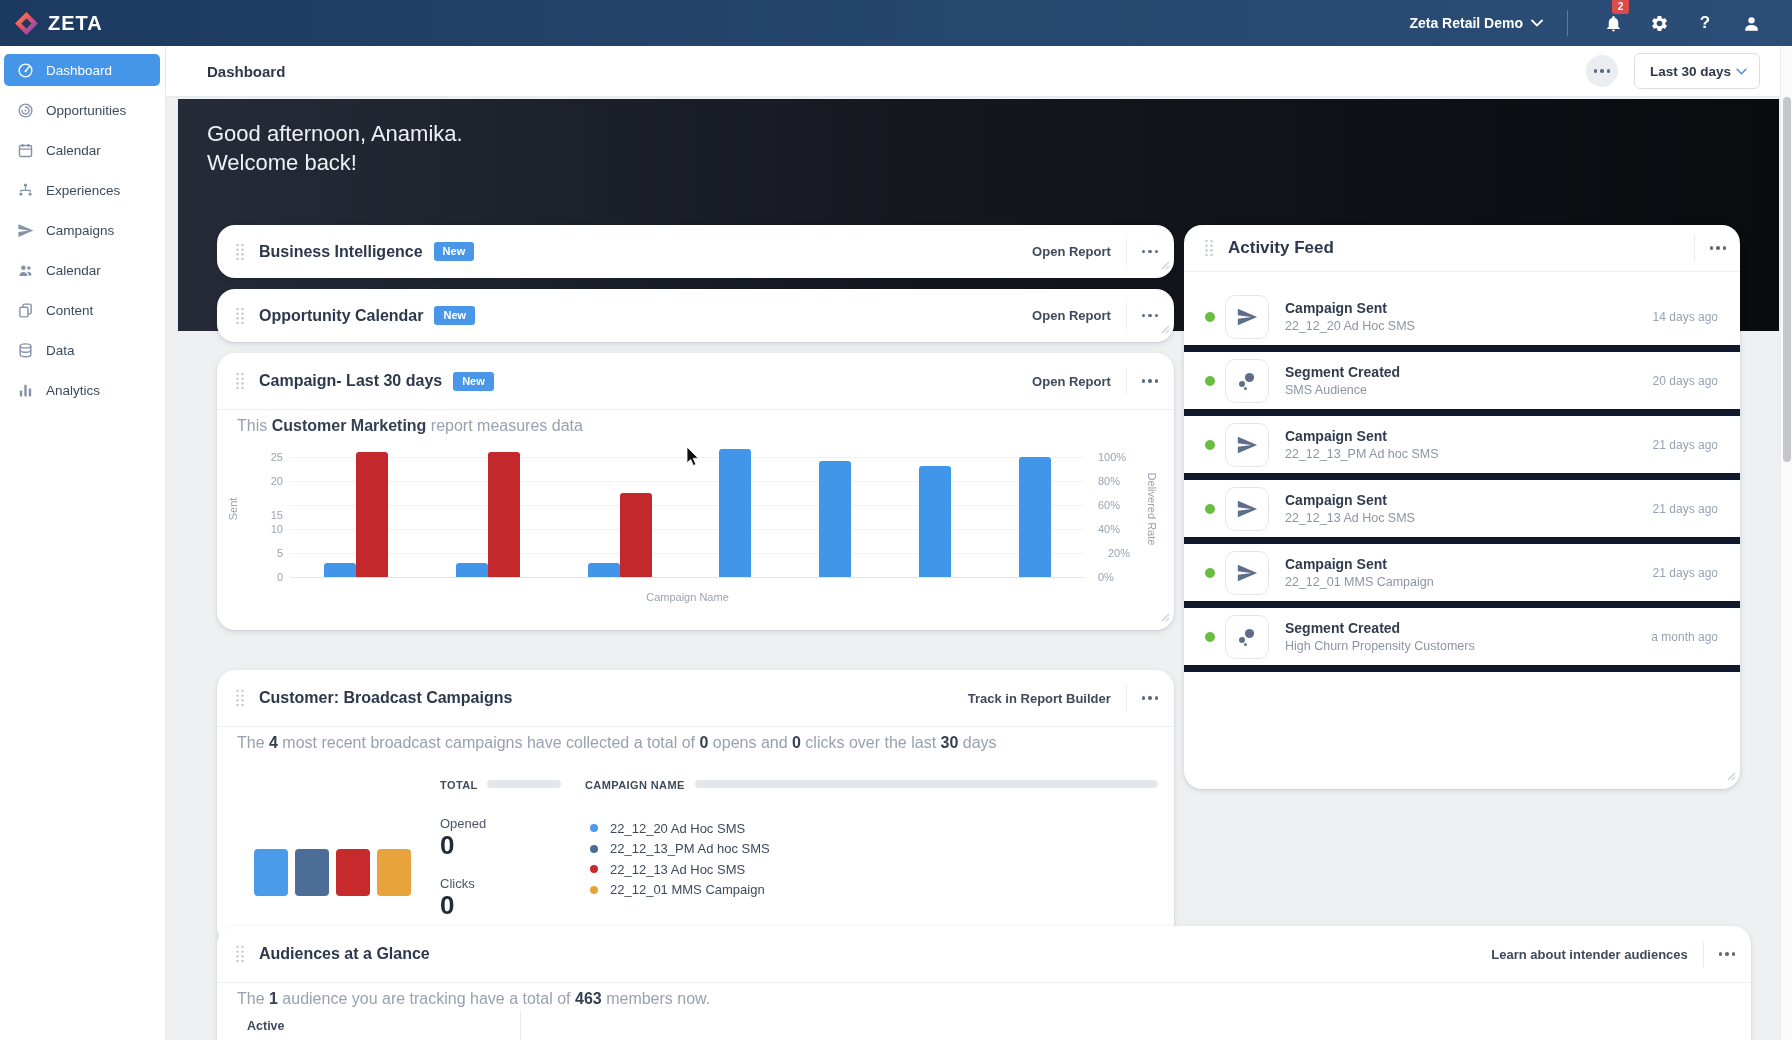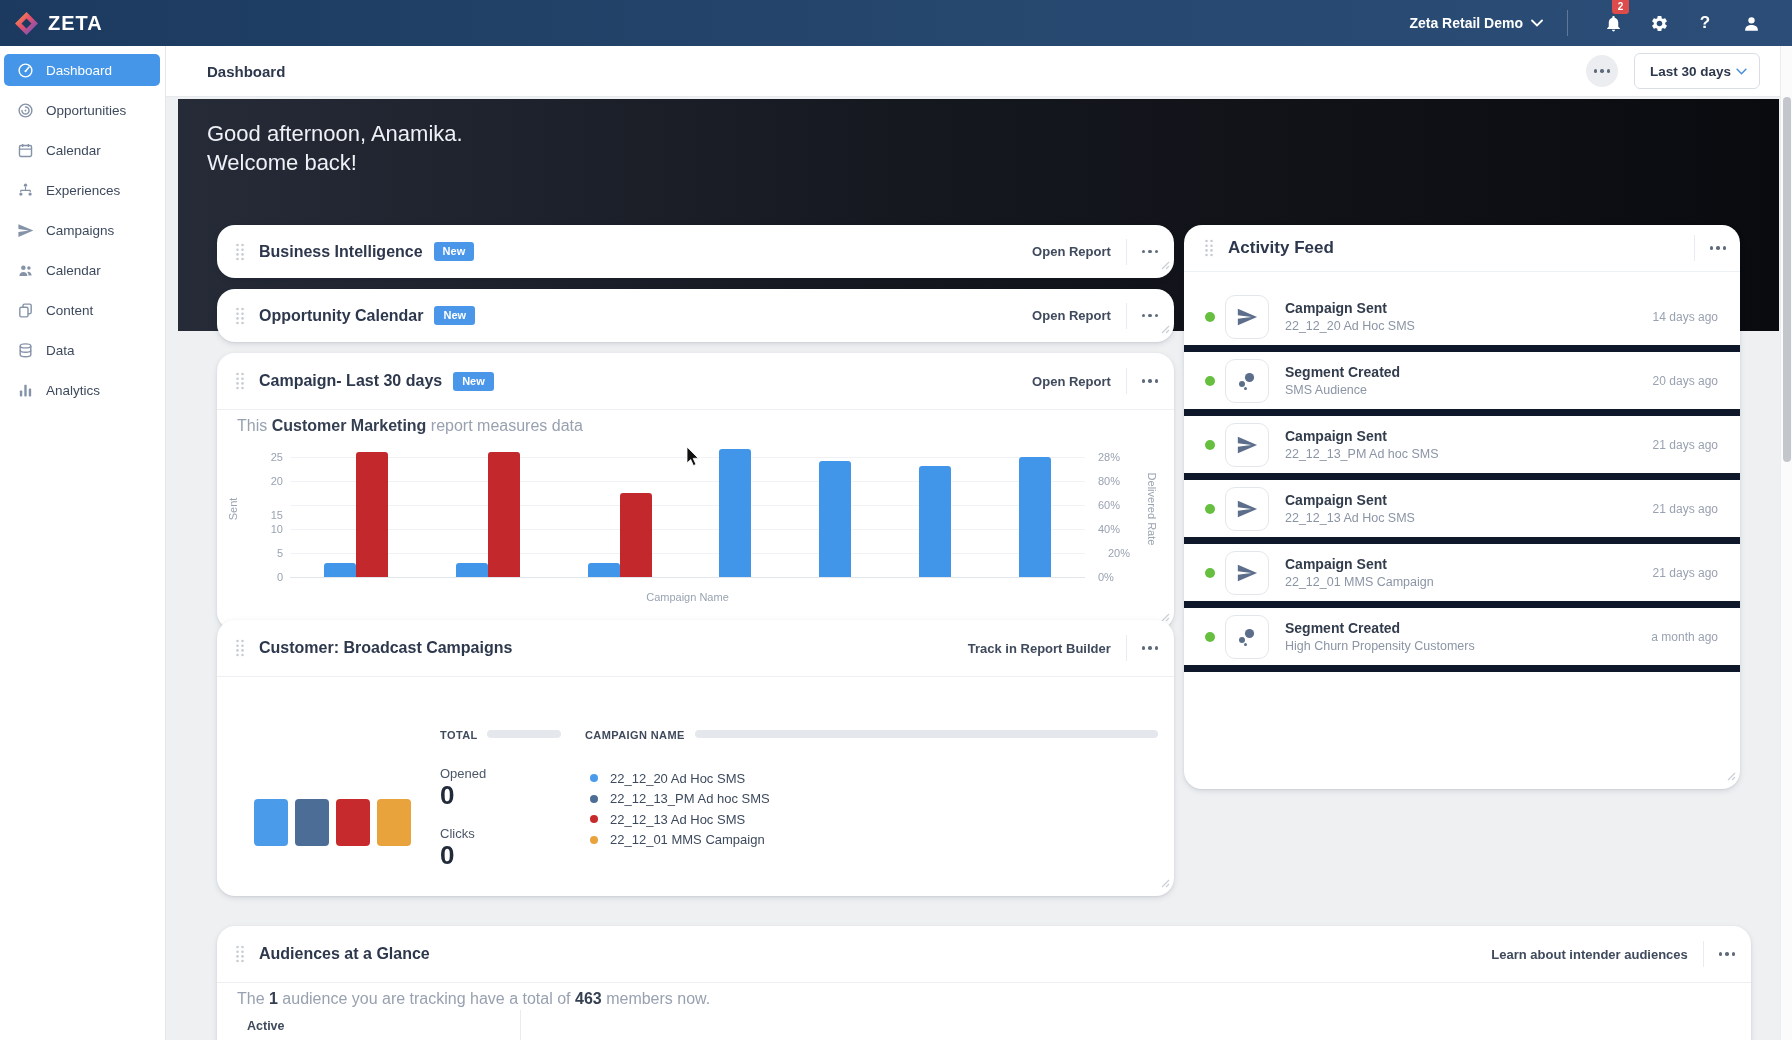--- a/index.html
+++ b/index.html
@@ -397,38 +397,38 @@
             <div class="bar" style="height: 110.741px; background: rgb(66, 150, 234);"></div>
           </div>
           <div class="bar-group">
             <div class="bar" style="height: 120.37px; background: rgb(66, 150, 234);"></div>
           </div>
         </div>
       </div>
     <div class="axis-label rot-right">Delivered Rate</div>
     <div class="xlabel">Campaign Name</div>
   <div class="ytick left" style="top: 11.6296px;">25</div>
-      <div class="ytick right" style="top: 11.6296px;">28%</div>
+      <div class="ytick right" style="top: 11.6296px;">100%</div>
       <div class="ytick left" style="top: 35.7037px;">20</div>
       <div class="ytick right" style="top: 35.7037px;">80%</div>
       <div class="ytick left" style="top: 70px;">15</div>
       <div class="ytick right" style="top: 59.7778px;">60%</div>
       <div class="ytick left" style="top: 83.8519px;">10</div>
       <div class="ytick right" style="top: 83.8519px;">40%</div>
       <div class="ytick left" style="top: 107.926px;">5</div>
       <div class="ytick right" style="top: 107.926px; margin-left: 10px;">20%</div>
       <div class="ytick left" style="top: 132px;">0</div>
       <div class="ytick right" style="top: 132px;">0%</div>
     </div>
   <span class="resize-handle"><svg width="9" height="9" viewBox="0 0 9 9">
         <path d="M8 1 L1 8 M8 5 L5 8" stroke="currentColor" stroke-width="1.2"></path>
       </svg></span>
 </div>
 
-<div class="card" style="left:217px;top:620px;width:957px;height:276px;">
+<div class="card" style="left:217px;top:670px;width:957px;height:276px;">
   <div class="card-head bordered">
     <span class="drag-handle">
         <svg width="10" height="18" viewBox="0 0 10 18" fill="currentColor">
           <circle cx="2.5" cy="2" r="1.3"></circle>
           <circle cx="7.5" cy="2" r="1.3"></circle>
           <circle cx="2.5" cy="6.7" r="1.3"></circle>
           <circle cx="7.5" cy="6.7" r="1.3"></circle>
           <circle cx="2.5" cy="11.4" r="1.3"></circle>
           <circle cx="7.5" cy="11.4" r="1.3"></circle>
           <circle cx="2.5" cy="16" r="1.3"></circle>
@@ -439,20 +439,21 @@
     <span class="head-right">
       <span class="head-action">Track in Report Builder</span>
       <span class="head-divider"></span>
       <span class="dots">
           <i></i>
           <i></i>
           <i></i>
         </span>
     </span>
   </div>
+  <p class="muted-par"><span>The </span><span class="b">4</span><span> most recent broadcast campaigns have collected a total of </span><span class="b">0</span><span> opens and </span><span class="b">0</span><span> clicks over the last </span><span class="b">30</span><span> days</span></p>
 
   <span class="bc-col-head" style="left:223px;">TOTAL</span>
   <span class="bc-pill" style="left:270px;width:74px;"></span>
   <span class="bc-col-head" style="left:368px;">CAMPAIGN NAME</span>
   <span class="bc-pill" style="left:478px;width:463px;"></span>
 
   <div class="swatch-row">
       <span class="swatch" style="background: rgb(74, 156, 235);"></span>
       <span class="swatch" style="background: rgb(76, 110, 150);"></span>
       <span class="swatch" style="background: rgb(198, 42, 44);"></span>

